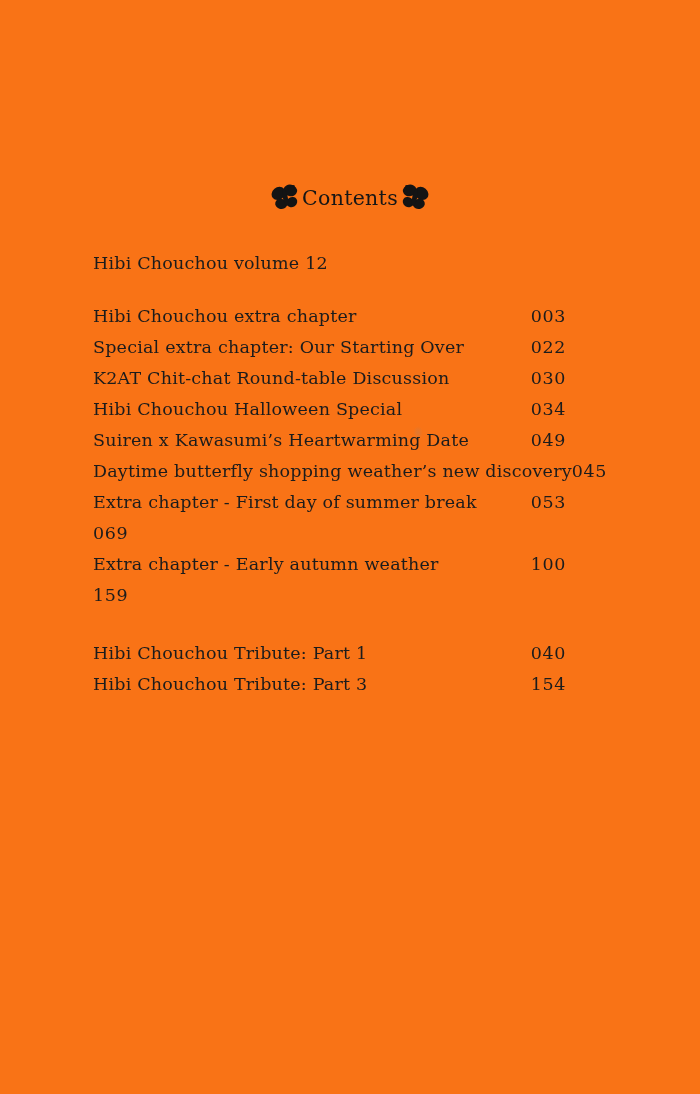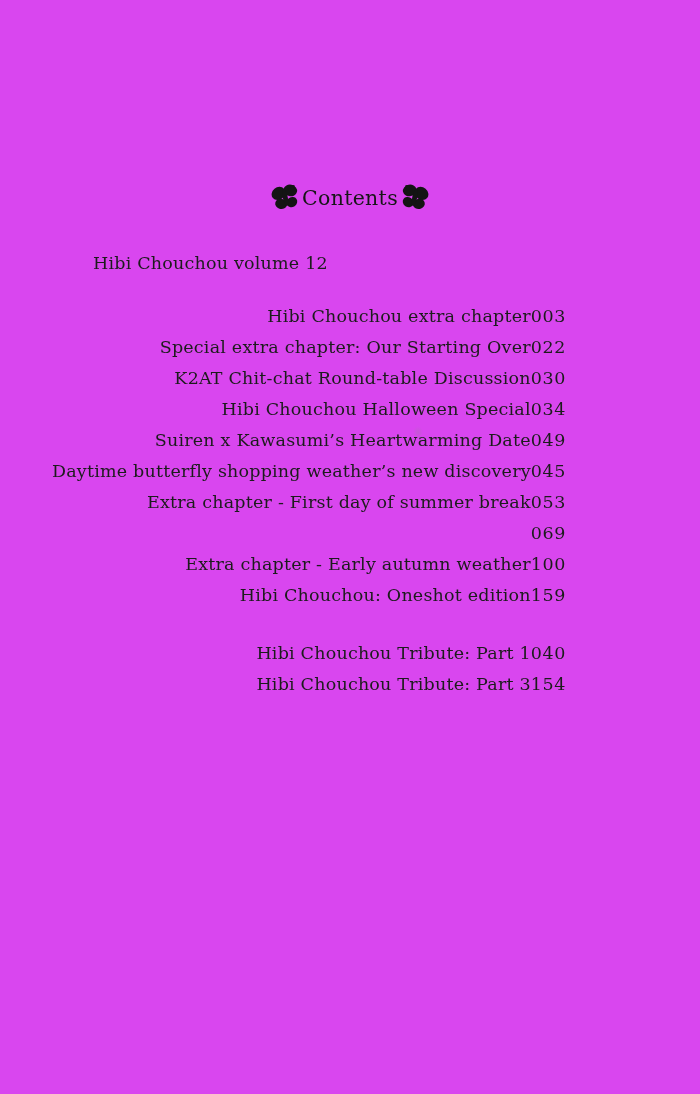--- a/index.html
+++ b/index.html
@@ -1,19 +1,19 @@
 <!DOCTYPE html>
 <html><head>
 <meta charset="utf-8">
 <style>
   html,body{margin:0;padding:0;background:#ffffff;}
   .page{
     position:relative;
     width:700px;height:1094px;
-    background:#d946ef;
+    background:#f97316;
     font-family:"DejaVu Serif","Liberation Serif",serif;
     color:#1c1c1c;
     overflow:hidden;
   }
   .header{
     position:absolute;top:183px;left:0;width:100%;
     display:flex;justify-content:center;align-items:center;gap:1px;
   }
   .header h1{
     font-size:20.5px;font-weight:400;margin:0;
@@ -23,21 +23,21 @@
   .butterfly.right{transform:scaleX(-1);}
   .volume{
     position:absolute;top:253px;left:93px;
     font-size:17.5px;letter-spacing:0.2px;
   }
   .toc{
     position:absolute;top:306px;left:93px;width:473px;
   }
   .toc-section + .toc-section{margin-top:27px;}
   .toc-row{
-    display:flex;justify-content:flex-end;align-items:baseline;
+    display:flex;justify-content:space-between;align-items:baseline;
     height:31px;font-size:17.5px;letter-spacing:0.2px;
   }
   .chapter{white-space:nowrap;}
   .pagenum{
     letter-spacing:0.6px;
     font-feature-settings:"onum" 1;
   }
   .artifact{
     position:absolute;left:413px;top:426px;width:10px;height:13px;
     opacity:0.25;
@@ -114,21 +114,20 @@
           <span class="pagenum">053</span>
         </div>
         <div class="toc-row">
           <span class="pagenum">069</span>
         </div>
         <div class="toc-row">
           <span class="chapter">Extra chapter - Early autumn weather</span>
           <span class="pagenum">100</span>
         </div>
         <div class="toc-row">
-          <span class="chapter">Hibi Chouchou: Oneshot edition</span>
           <span class="pagenum">159</span>
         </div>
       </div>
       <div class="toc-section">
         <div class="toc-row">
           <span class="chapter">Hibi Chouchou Tribute: Part 1</span>
           <span class="pagenum">040</span>
         </div>
         <div class="toc-row">
           <span class="chapter">Hibi Chouchou Tribute: Part 3</span>

